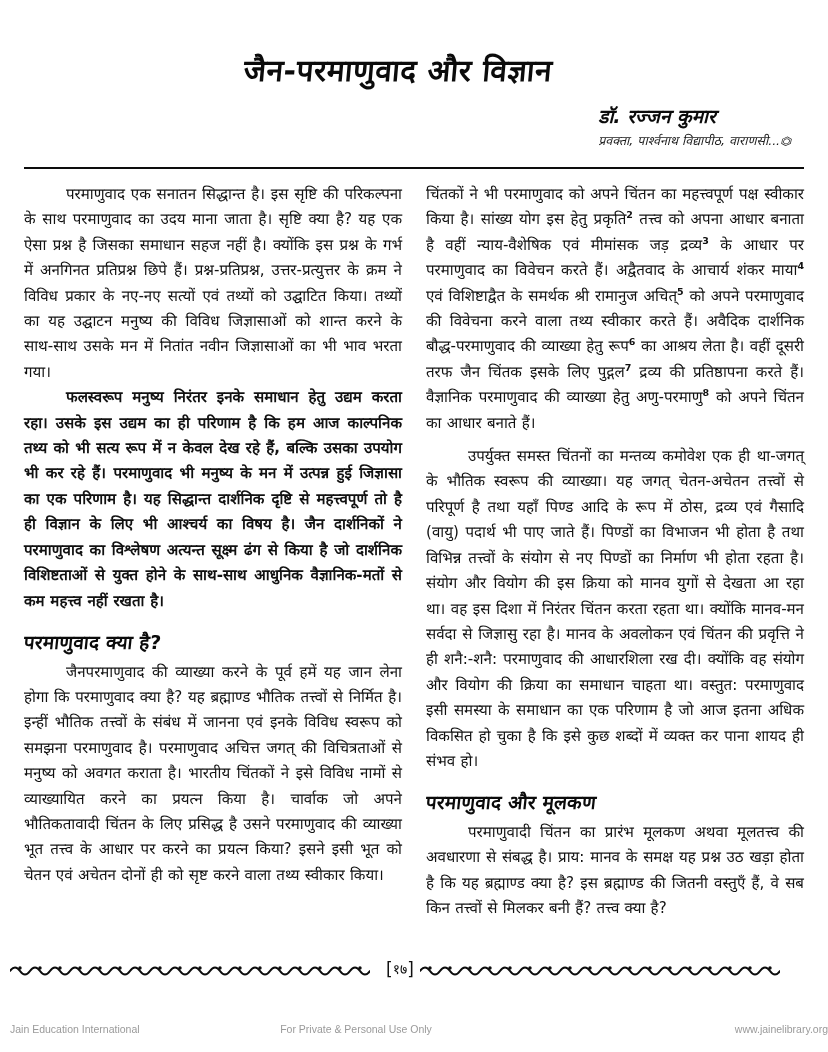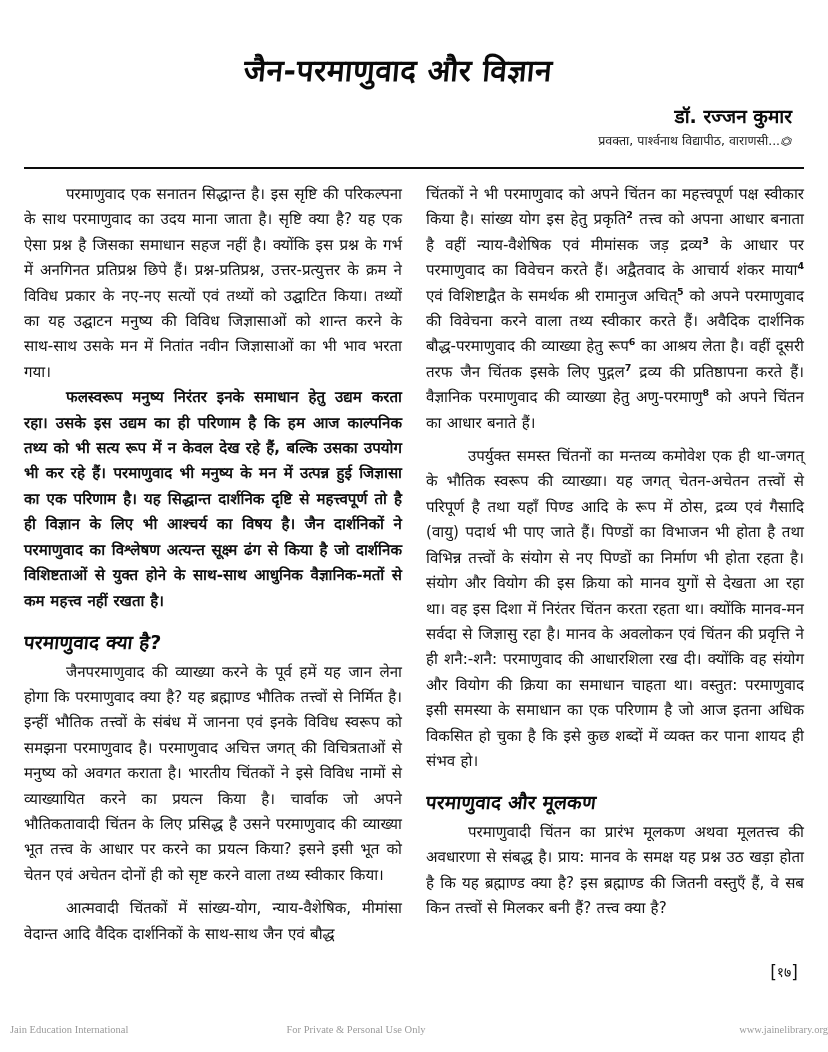--- a/index.html
+++ b/index.html
@@ -43,21 +43,22 @@
     font-weight: 700;
     letter-spacing: 0.5px;
     font-family: "DejaVu Sans", "Liberation Sans", sans-serif;
     transform: skewX(-5deg);
     color: #0b0b0b;
   }
   .byline {
     position: absolute;
     right: 36px;
     top: 104px;
-    text-align: right;
+    text-align: left;
+    font-style: italic;
   }
   .byline-name {
     font-size: 19px;
     font-weight: 700;
     line-height: 1.3;
     font-family: "DejaVu Sans", "Liberation Sans", sans-serif;
     color: #0b0b0b;
   }
   .byline-affil {
     font-size: 12.5px;
@@ -133,27 +134,26 @@
   sup.fn {
     font-size: 9.5px;
     line-height: 0;
     vertical-align: super;
     font-weight: 700;
   }
 
   
   .chain-wrap {
     position: absolute;
-    left: 24px;
+    left: 10px;
     top: 960px;
     width: 780px;
     height: 26px;
     display: flex;
-    align-items: flex-end;
-    flex-direction: column;
+    align-items: flex-start;
   }
   .chain {
     flex: 1 1 auto;
     height: 18px;
     overflow: hidden;
   }
   .chain svg { display: block; }
   .folio {
     flex: 0 0 auto;
     padding: 0 6px;
@@ -170,21 +170,21 @@
 
   
   .footer {
     position: absolute;
     left: 0;
     top: 1018px;
     width: 828px;
     height: 22px;
     display: flex;
     align-items: center;
-    font-family: Liberation Serif, serif;
+    font-family: Liberation Sans, sans-serif;
     font-size: 10.5px;
     color: #9a9a9a;
   }
   .footer-left {
     position: absolute;
     left: 10px;
     white-space: nowrap;
   }
   .footer-center {
     position: absolute;
@@ -222,21 +222,20 @@
     <div class="col">
 
       <p class="para tight">परमाणुवाद एक सनातन सिद्धान्त है। इस सृष्टि की परिकल्पना के साथ परमाणुवाद का उदय माना जाता है। सृष्टि क्या है? यह एक ऐसा प्रश्न है जिसका समाधान सहज नहीं है। क्योंकि इस प्रश्न के गर्भ में अनगिनत प्रतिप्रश्न छिपे हैं। प्रश्न-प्रतिप्रश्न, उत्तर-प्रत्युत्तर के क्रम ने विविध प्रकार के नए-नए सत्यों एवं तथ्यों को उद्घाटित किया। तथ्यों का यह उद्घाटन मनुष्य की विविध जिज्ञासाओं को शान्त करने के साथ-साथ उसके मन में नितांत नवीन जिज्ञासाओं का भी भाव भरता गया।</p>
 
       <p class="para tight">फलस्वरूप मनुष्य निरंतर इनके समाधान हेतु उद्यम करता रहा। उसके इस उद्यम का ही परिणाम है कि हम आज काल्पनिक तथ्य को भी सत्य रूप में न केवल देख रहे हैं, बल्कि उसका उपयोग भी कर रहे हैं। परमाणुवाद भी मनुष्य के मन में उत्पन्न हुई जिज्ञासा का एक परिणाम है। यह सिद्धान्त दार्शनिक दृष्टि से महत्त्वपूर्ण तो है ही विज्ञान के लिए भी आश्चर्य का विषय है। जैन दार्शनिकों ने परमाणुवाद का विश्लेषण अत्यन्त सूक्ष्म ढंग से किया है जो दार्शनिक विशिष्टताओं से युक्त होने के साथ-साथ आधुनिक वैज्ञानिक-मतों से कम महत्त्व नहीं रखता है।</p>
 
       <h2 class="section-heading">परमाणुवाद क्या है?</h2>
 
       <p class="para">जैनपरमाणुवाद की व्याख्या करने के पूर्व हमें यह जान लेना होगा कि परमाणुवाद क्या है? यह ब्रह्माण्ड भौतिक तत्त्वों से निर्मित है। इन्हीं भौतिक तत्त्वों के संबंध में जानना एवं इनके विविध स्वरूप को समझना परमाणुवाद है। परमाणुवाद अचित्त जगत् की विचित्रताओं से मनुष्य को अवगत कराता है। भारतीय चिंतकों ने इसे विविध नामों से व्याख्यायित करने का प्रयत्न किया है। चार्वाक जो अपने भौतिकतावादी चिंतन के लिए प्रसिद्ध है उसने परमाणुवाद की व्याख्या भूत तत्त्व के आधार पर करने का प्रयत्न किया? इसने इसी भूत को चेतन एवं अचेतन दोनों ही को सृष्ट करने वाला तथ्य स्वीकार किया।</p>
 
-      <p class="para">आत्मवादी चिंतकों में सांख्य-योग, न्याय-वैशेषिक, मीमांसा वेदान्त आदि वैदिक दार्शनिकों के साथ-साथ जैन एवं बौद्ध</p>
     </div>
 
     <div class="col">
 
       <p class="para" style="text-indent:0"><span>चिंतकों ने भी परमाणुवाद को अपने चिंतन का महत्त्वपूर्ण पक्ष स्वीकार किया है। सांख्य योग इस हेतु प्रकृति</span><sup class="fn">2</sup><span> तत्त्व को अपना आधार बनाता है वहीं न्याय-वैशेषिक एवं मीमांसक जड़ द्रव्य</span><sup class="fn">3</sup><span> के आधार पर परमाणुवाद का विवेचन करते हैं। अद्वैतवाद के आचार्य शंकर माया</span><sup class="fn">4</sup><span> एवं विशिष्टाद्वैत के समर्थक श्री रामानुज अचित्</span><sup class="fn">5</sup><span> को अपने परमाणुवाद की विवेचना करने वाला तथ्य स्वीकार करते हैं। अवैदिक दार्शनिक बौद्ध-परमाणुवाद की व्याख्या हेतु रूप</span><sup class="fn">6</sup><span> का आश्रय लेता है। वहीं दूसरी तरफ जैन चिंतक इसके लिए पुद्गल</span><sup class="fn">7</sup><span> द्रव्य की प्रतिष्ठापना करते हैं। वैज्ञानिक परमाणुवाद की व्याख्या हेतु अणु-परमाणु</span><sup class="fn">8</sup><span> को अपने चिंतन का आधार बनाते हैं।</span></p>
 
       <p class="para">उपर्युक्त समस्त चिंतनों का मन्तव्य कमोवेश एक ही था-जगत् के भौतिक स्वरूप की व्याख्या। यह जगत् चेतन-अचेतन तत्त्वों से परिपूर्ण है तथा यहाँ पिण्ड आदि के रूप में ठोस, द्रव्य एवं गैसादि (वायु) पदार्थ भी पाए जाते हैं। पिण्डों का विभाजन भी होता है तथा विभिन्न तत्त्वों के संयोग से नए पिण्डों का निर्माण भी होता रहता है। संयोग और वियोग की इस क्रिया को मानव युगों से देखता आ रहा था। वह इस दिशा में निरंतर चिंतन करता रहता था। क्योंकि मानव-मन सर्वदा से जिज्ञासु रहा है। मानव के अवलोकन एवं चिंतन की प्रवृत्ति ने ही शनै:-शनै: परमाणुवाद की आधारशिला रख दी। क्योंकि वह संयोग और वियोग की क्रिया का समाधान चाहता था। वस्तुत: परमाणुवाद इसी समस्या के समाधान का एक परिणाम है जो आज इतना अधिक विकसित हो चुका है कि इसे कुछ शब्दों में व्यक्त कर पाना शायद ही संभव हो।</p>
 
       <h2 class="section-heading">परमाणुवाद और मूलकण</h2>
 

